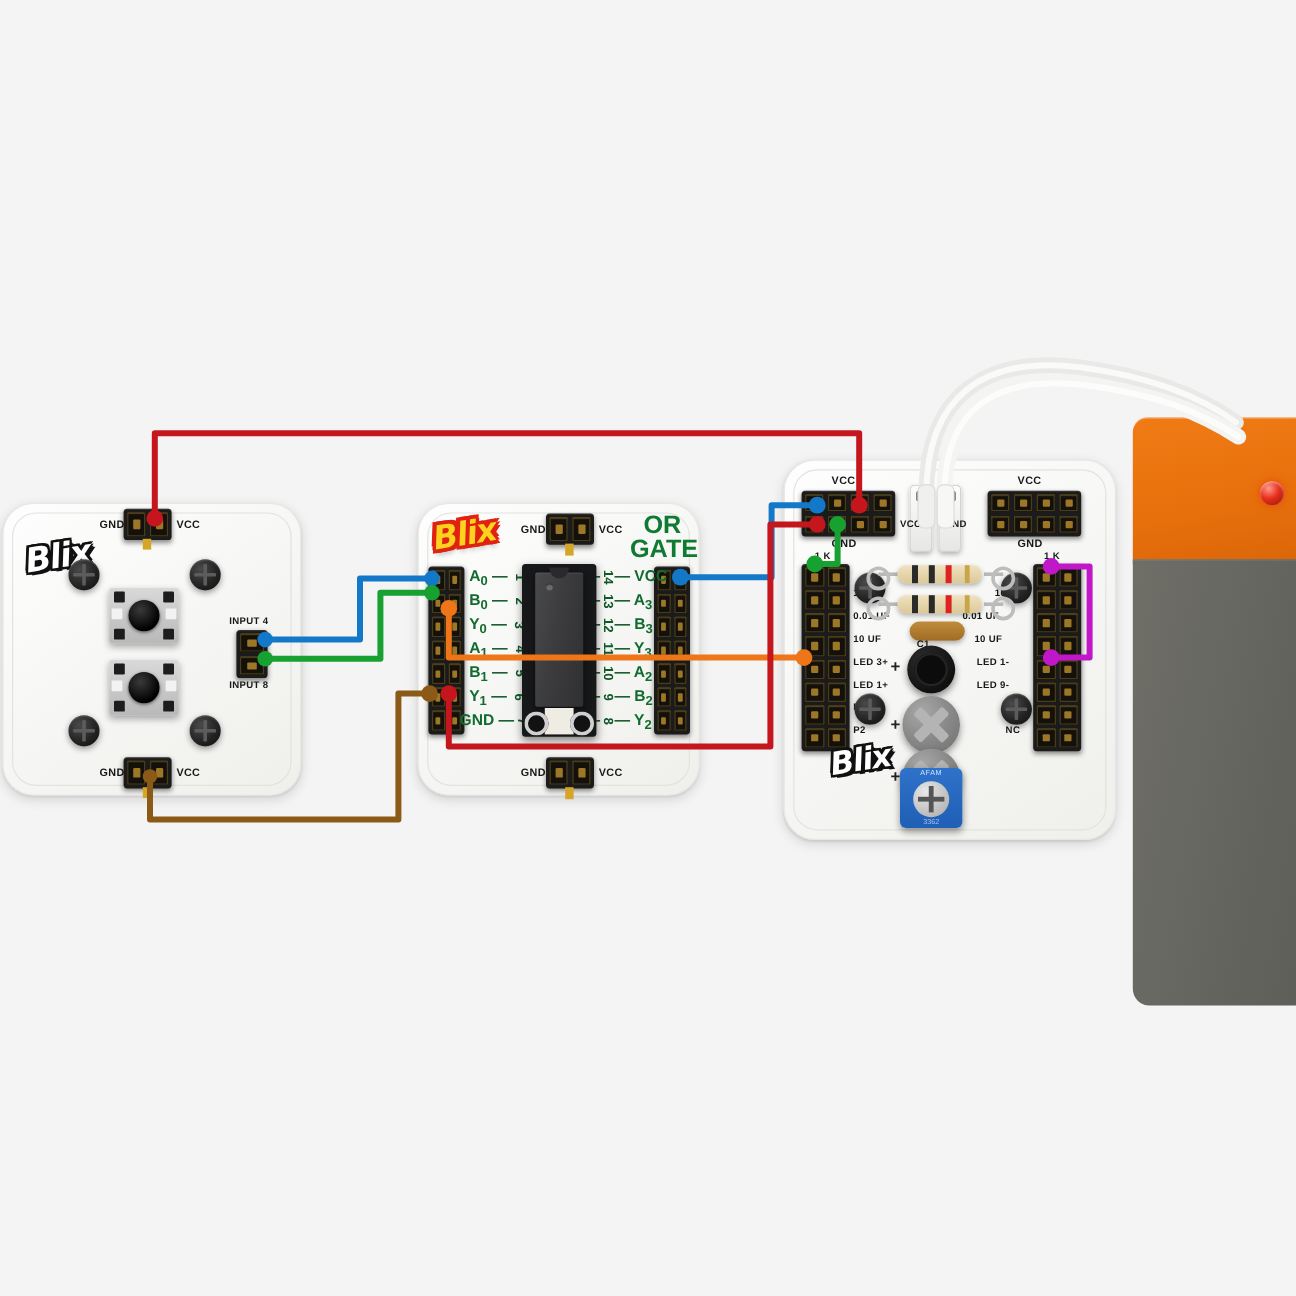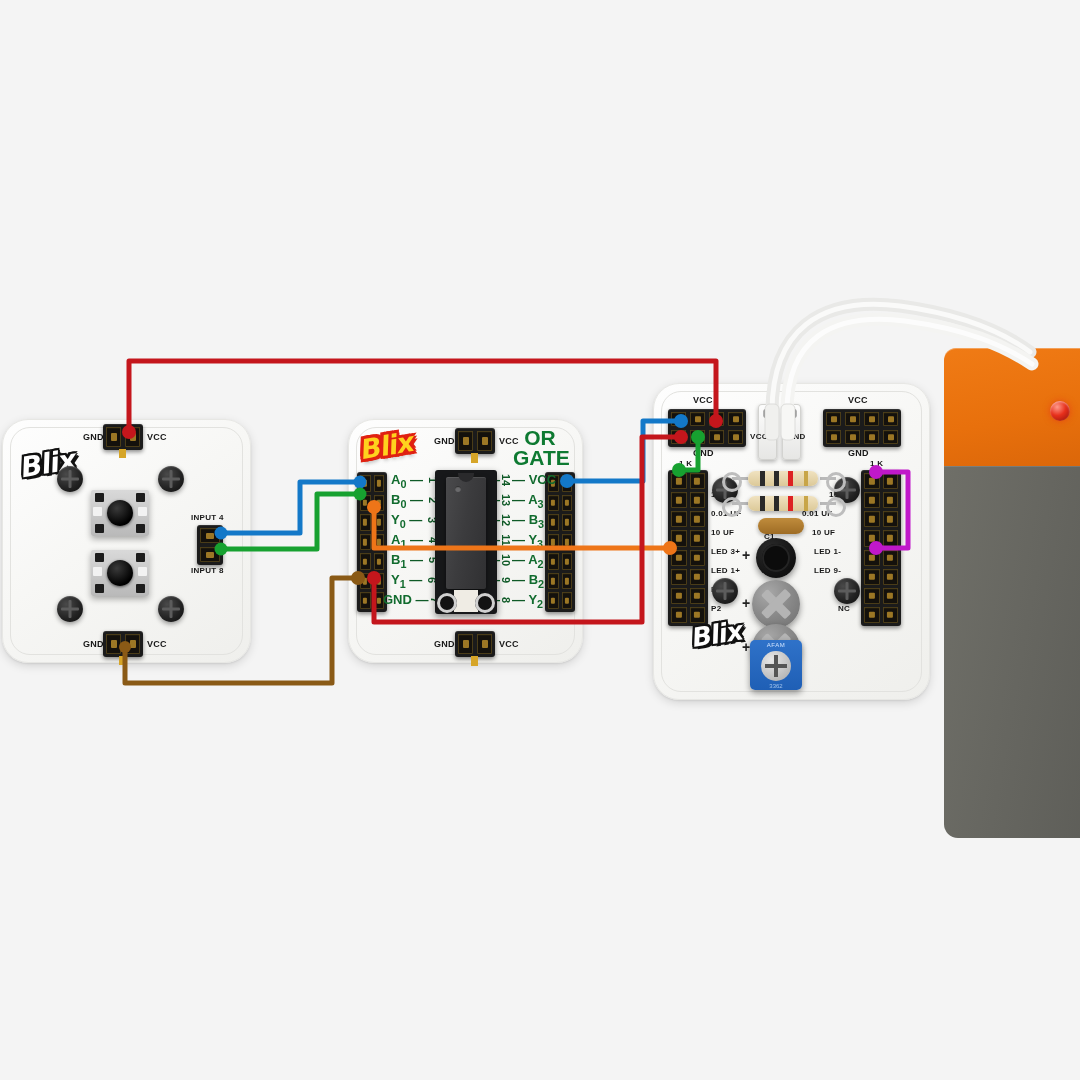--- a/index.html
+++ b/index.html
@@ -256,21 +256,21 @@
     </div>
     <div class="lbl small" style="left:144px;top:219px;">VCC</div>
     <div style="position:absolute;left:116px;top:236px;width:7px;height:9px;background:#d6a528;"></div>
   </div>
 
   <div class="board" style="left:348px;top:419px;width:233px;height:242px;">
     <div class="inner-outline"></div>
 
     <div class="blix-red" style="left:12px;top:10px;">Blix</div>
 
-    <div class="gate-title" style="left:164px;top:8px;width:54px;">
+    <div class="gate-title" style="left:176px;top:8px;width:54px;">
       <div>OR</div>
       <div>GATE</div>
     </div>
 
     <div class="lbl small" style="left:85px;top:16px;">GND</div>
     <div class="hdr" style="left:106px;top:8px;width:40px;height:26px;grid-template-columns:1fr 1fr;gap:4px;">
       <div class="pin"></div>
       <div class="pin"></div>
     </div>
     <div class="lbl small" style="left:150px;top:16px;">VCC</div>

